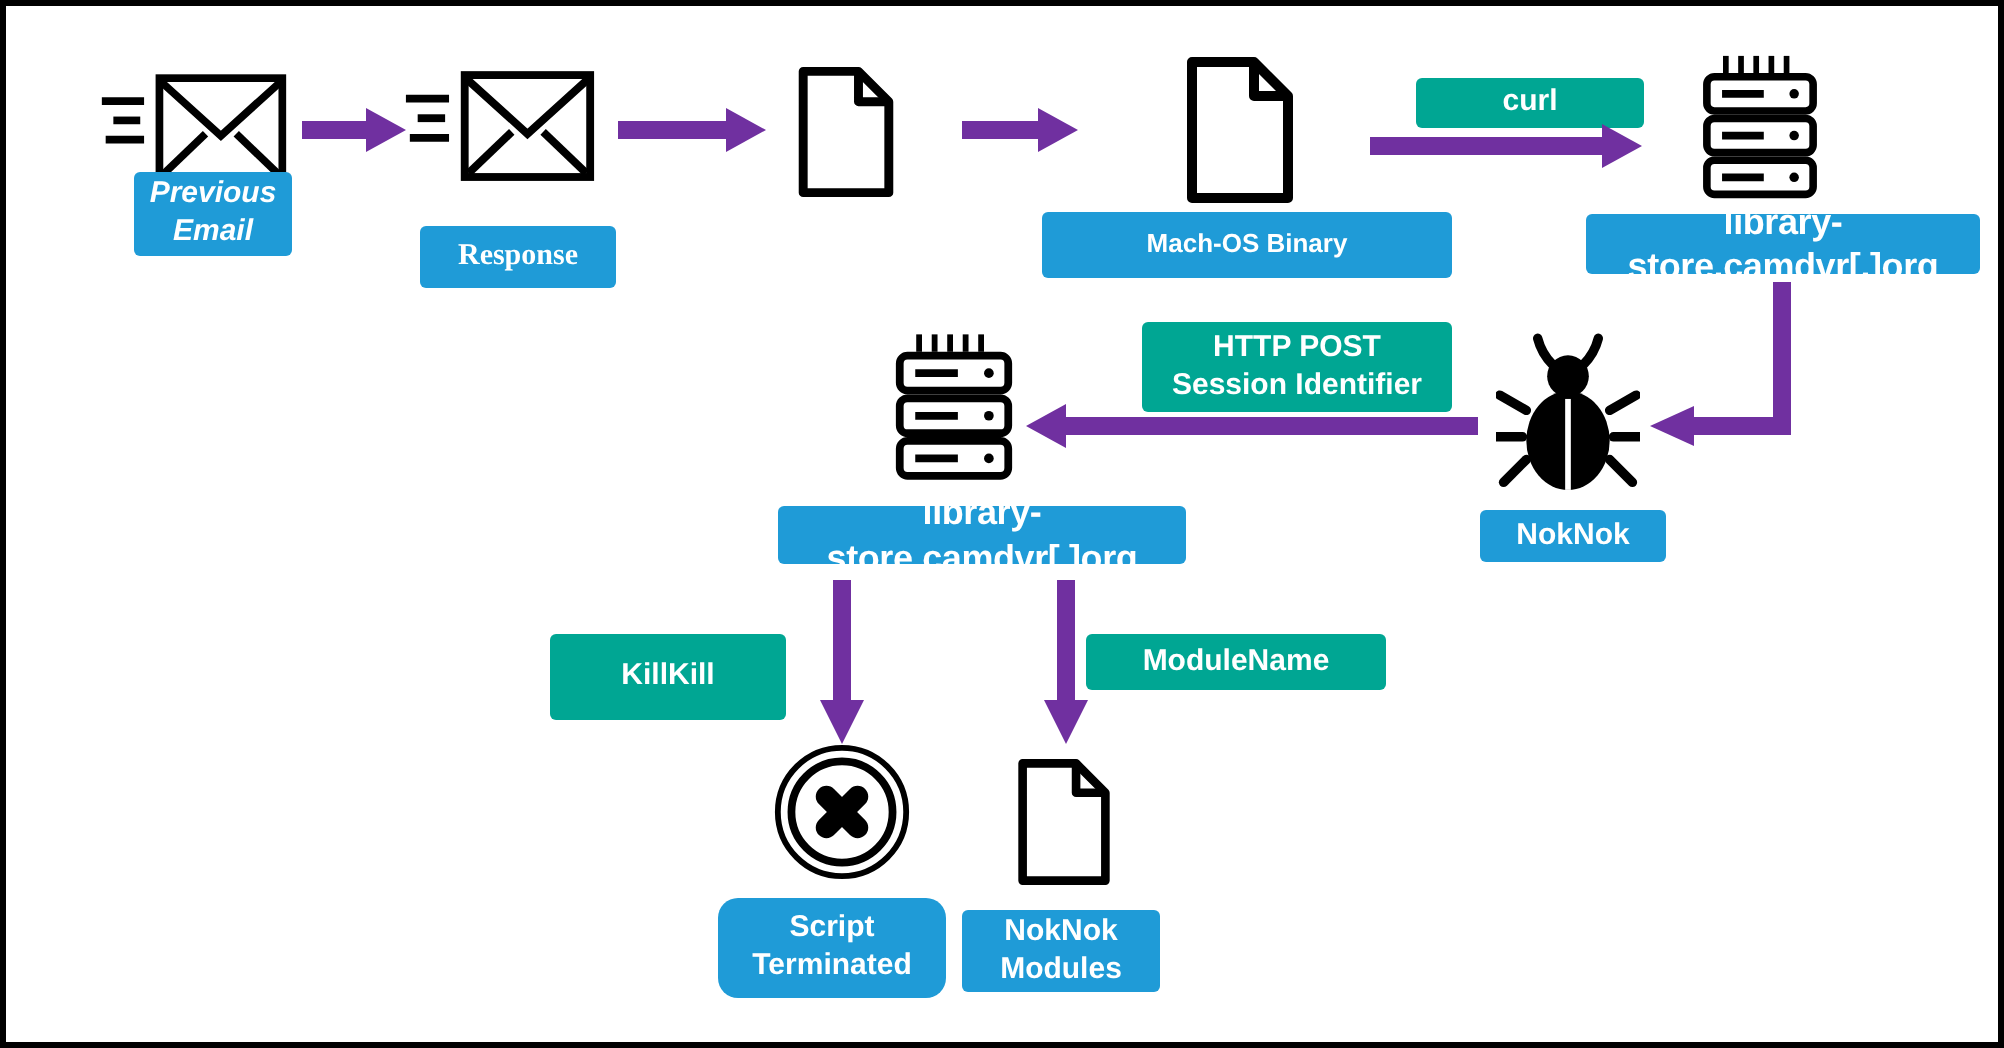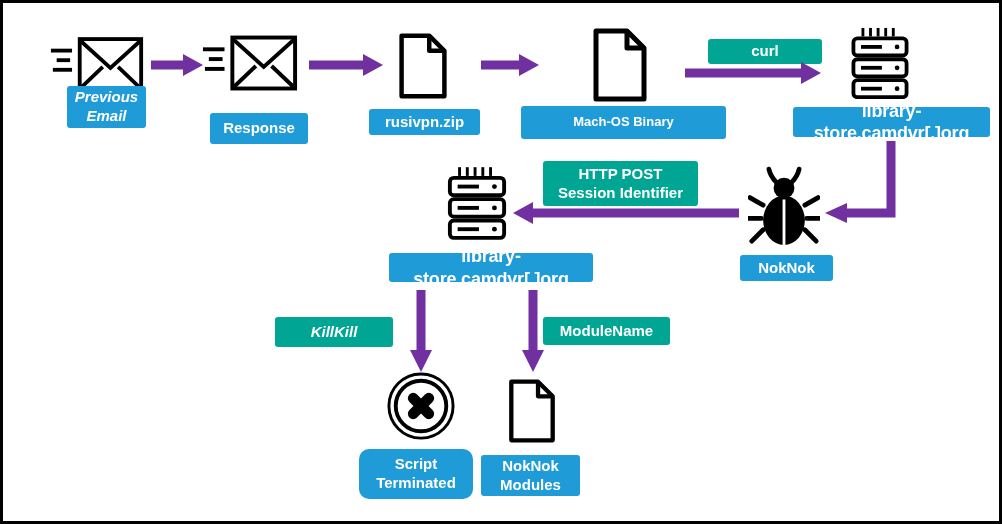--- a/index.html
+++ b/index.html
@@ -64,36 +64,35 @@
         <line x1="2" y1="18" x2="24" y2="18"></line>
         <line x1="8" y1="28" x2="22" y2="28"></line>
         <line x1="4" y1="38" x2="24" y2="38"></line>
         <rect x="32" y="6" width="64" height="52"></rect>
         <polyline points="33,8 64,36 95,8"></polyline>
         <line x1="34" y1="56" x2="56" y2="35"></line>
         <line x1="94" y1="56" x2="72" y2="35"></line>
       </g>
     </svg>
   </span>
-  <div class="node-label" style="left:207px; top:110px; width:98px; height:31px;">Response</div>
+  <div class="node-label" style="left:207px; top:110px; width:98px; height:31px;font-family:Liberation Serif, serif;">Response</div>
 
   <svg class="arrow" style="left:306px; top:49px;" width="74" height="26">
     <line x1="0" y1="13" x2="56" y2="13" stroke="currentColor" stroke-width="9"></line>
     <polygon points="54,2 54,24 74,13" fill="currentColor"></polygon>
   </svg>
 
   <span class="icon" style="left:394px; top:30px; width:52px; height:66px;">
     <svg viewBox="0 0 58 74">
       <g stroke="currentColor" stroke-width="5" fill="none" stroke-linejoin="round">
         <path d="M5 3 H36 L53 20 V71 H5 Z"></path>
         <path d="M36 3 V20 H53"></path>
       </g>
     </svg>
   </span>
-  <div class="node-label" style="left:366px; top:106px; width:111px; height:26px;">rusivpn.zip</div>
 
   <svg class="arrow" style="left:478px; top:49px;" width="58" height="26">
     <line x1="0" y1="13" x2="40" y2="13" stroke="currentColor" stroke-width="9"></line>
     <polygon points="38,2 38,24 58,13" fill="currentColor"></polygon>
   </svg>
 
   <span class="icon" style="left:588px; top:24px; width:58px; height:76px;">
     <svg viewBox="0 0 58 74">
       <g stroke="currentColor" stroke-width="5" fill="none" stroke-linejoin="round">
         <path d="M5 3 H36 L53 20 V71 H5 Z"></path>
@@ -151,21 +150,21 @@
         <path d="M62 54 L76 54"></path>
         <path d="M60 66 L72 78"></path>
       </g>
       <circle cx="38" cy="22" r="11" fill="currentColor"></circle>
       <ellipse cx="38" cy="56" rx="22" ry="26" fill="currentColor"></ellipse>
       <line x1="38" y1="34" x2="38" y2="82" stroke="#ffffff" stroke-width="3"></line>
     </svg>
   </span>
   <div class="node-label" style="left:737px; top:252px; width:93px; height:26px;">NokNok</div>
 
-  <div class="edge-label" style="left:540px; top:158px; width:155px; height:45px;">HTTP POST
+  <div class="edge-label" style="left:568px; top:158px; width:155px; height:45px;">HTTP POST
 Session Identifier</div>
 
   <svg class="arrow" style="left:510px; top:197px;" width="226" height="26">
     <line x1="226" y1="13" x2="20" y2="13" stroke="currentColor" stroke-width="9"></line>
     <polygon points="20,2 20,24 0,13" fill="currentColor"></polygon>
   </svg>
 
   <span class="icon" style="left:443px; top:162px; width:62px; height:78px;">
     <svg viewBox="0 0 64 78">
       <g stroke="currentColor" stroke-width="3" fill="none">
@@ -183,28 +182,28 @@
         <line x1="12" y1="43" x2="34" y2="43"></line>
         <line x1="12" y1="65" x2="34" y2="65"></line>
       </g>
       <circle cx="50" cy="21" r="2.5" fill="currentColor"></circle>
       <circle cx="50" cy="43" r="2.5" fill="currentColor"></circle>
       <circle cx="50" cy="65" r="2.5" fill="currentColor"></circle>
     </svg>
   </span>
   <div class="node-label small-text" style="left:386px; top:250px; width:204px; height:29px;">library-store.camdvr[.]org</div>
 
-  <div class="edge-label" style="left:272px; top:314px; width:118px; height:30px;font-style:italic;">KillKill</div>
+  <div class="edge-label" style="left:272px; top:314px; width:118px; height:43px;">KillKill</div>
 
   <svg class="arrow" style="left:405px; top:287px;" width="26" height="82">
     <line x1="13" y1="0" x2="13" y2="62" stroke="currentColor" stroke-width="9"></line>
     <polygon points="2,60 24,60 13,82" fill="currentColor"></polygon>
   </svg>
 
-  <div class="edge-label" style="left:540px; top:314px; width:127px; height:28px;">ModuleName</div>
+  <div class="edge-label" style="left:540px; top:314px; width:150px; height:28px;">ModuleName</div>
 
   <svg class="arrow" style="left:517px; top:287px;" width="26" height="82">
     <line x1="13" y1="0" x2="13" y2="62" stroke="currentColor" stroke-width="9"></line>
     <polygon points="2,60 24,60 13,82" fill="currentColor"></polygon>
   </svg>
 
   <span class="icon" style="left:383px; top:368px; width:70px; height:70px;">
     <svg viewBox="0 0 72 72">
       <circle cx="36" cy="36" r="33" fill="none" stroke="currentColor" stroke-width="3"></circle>
       <circle cx="36" cy="36" r="26" fill="none" stroke="currentColor" stroke-width="4"></circle>

